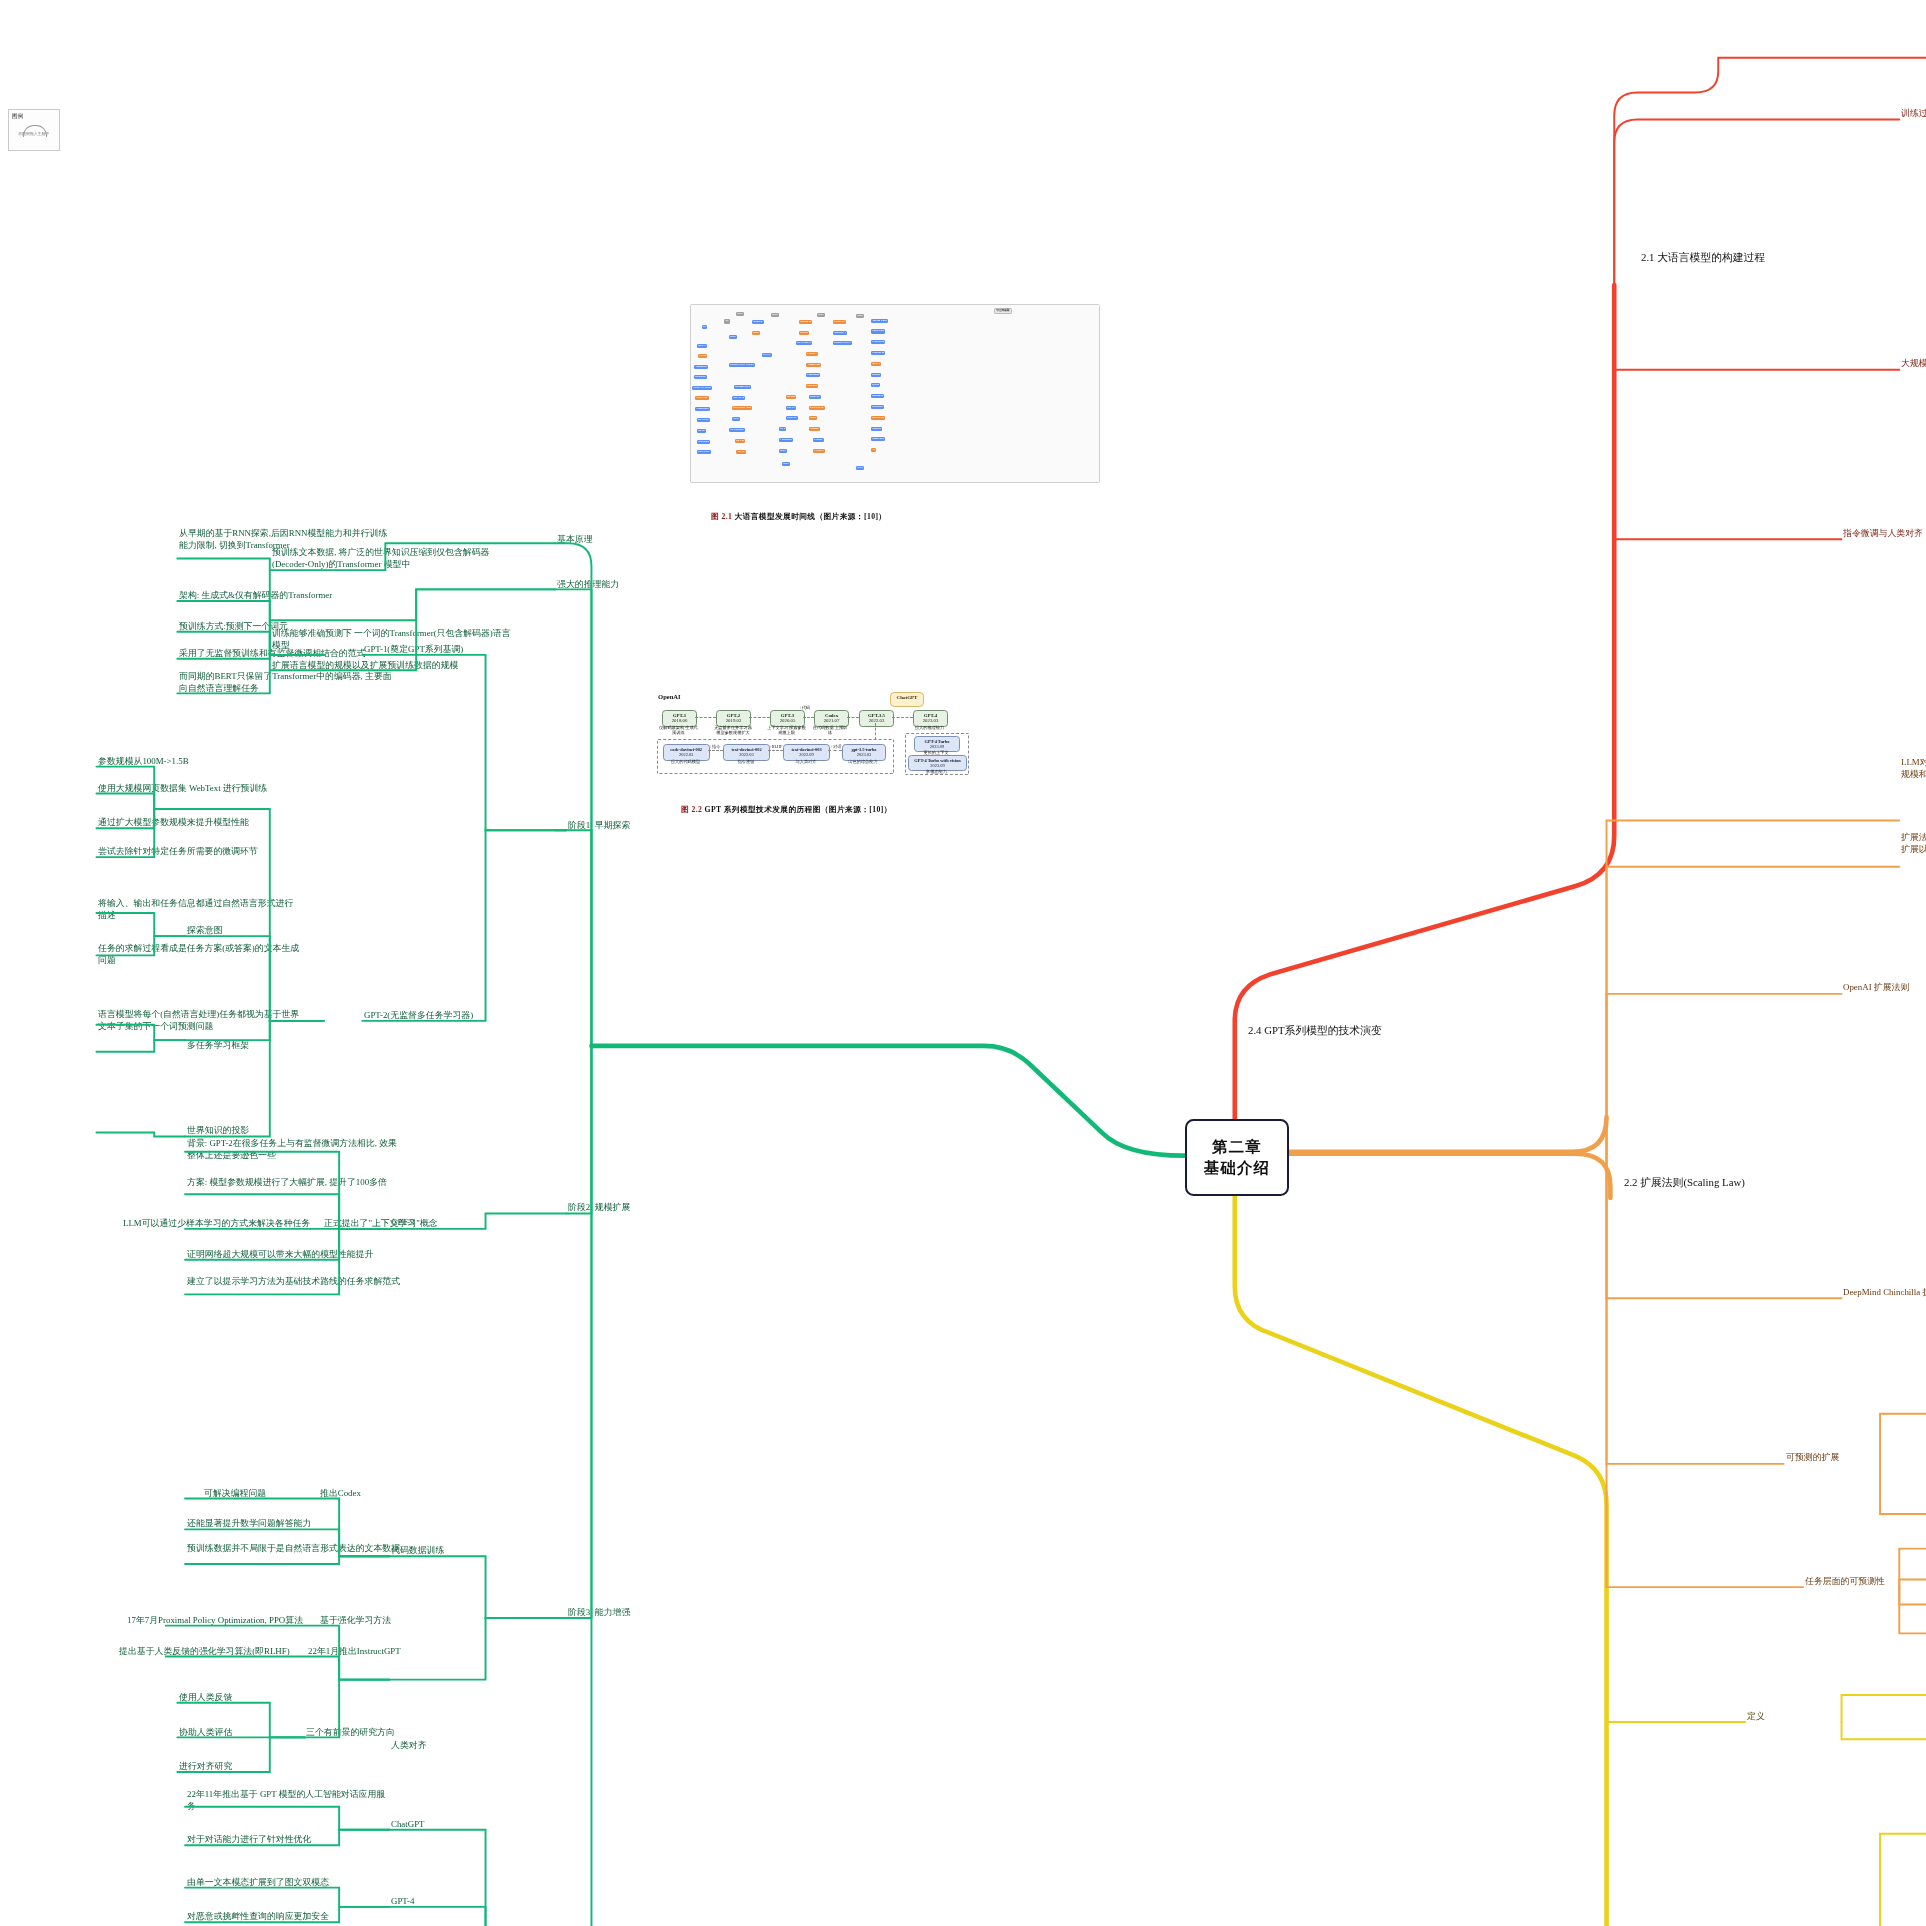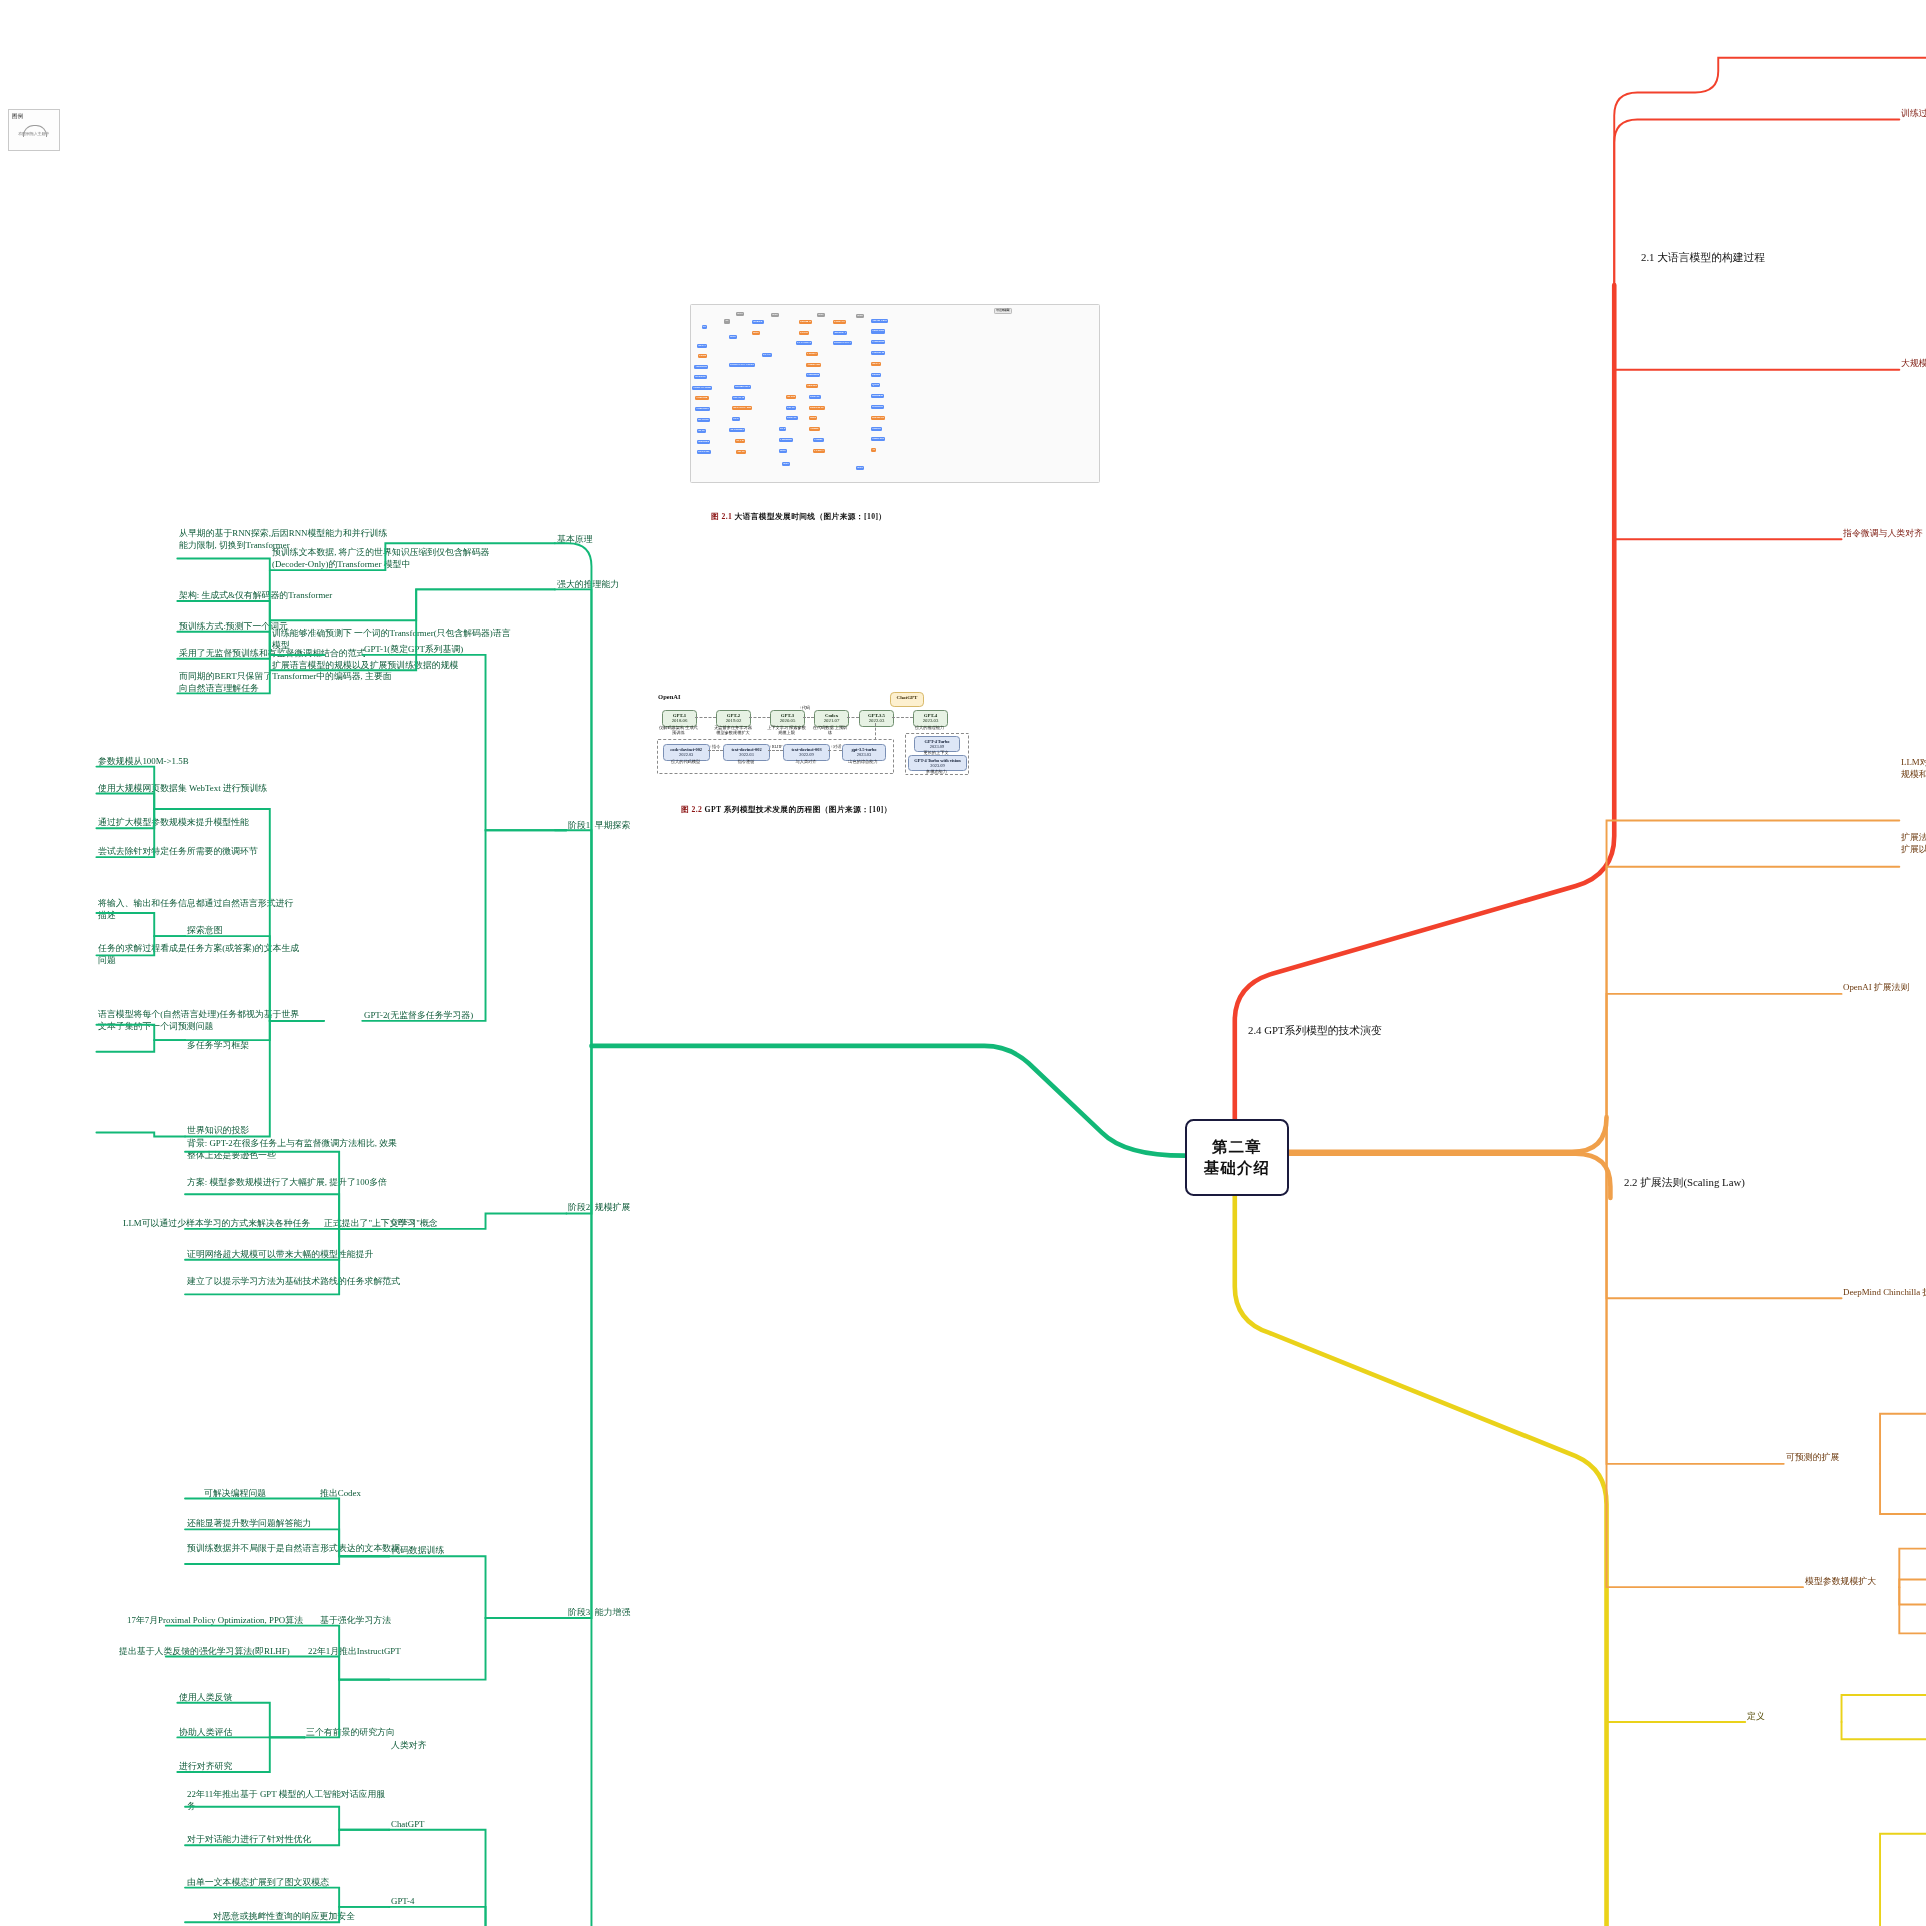--- a/index.html
+++ b/index.html
@@ -243,21 +243,21 @@
   <div class="node nd-sub c-red" style="left:1843px;top:528px;width:100px;">指令微调与人类对齐</div>
 
   <div class="node nd-sub c-org" style="left:1901px;top:757px;width:247px;">LLM对"规模扩展"的充分探索与利用: 通过扩展参数规模、数据规模和计算算力, LLM的能力显著超越了小型语言模型的能力</div>
   <div class="node nd-sub c-org" style="left:1901px;top:832px;width:247px;">扩展法则: 建立定量的建模方法, 用于实践中指导如何进行规模扩展以更好的带来性能提升</div>
   <div class="node nd-sub c-org" style="left:1843px;top:982px;width:96px;">OpenAI 扩展法则</div>
 
   <div class="node nd-sub c-org" style="left:1843px;top:1287px;width:162px;">DeepMind Chinchilla 扩展法则</div>
 
   <div class="node nd-sub c-org" style="left:1786px;top:1452px;width:96px;">可预测的扩展</div>
 
-  <div class="node nd-sub c-org" style="left:1805px;top:1576px;width:116px;">模型参数规模扩大</div>
+  <div class="node nd-sub c-org" style="left:1805px;top:1576px;width:116px;">任务层面的可预测性</div>
 
   <div class="node nd-sub c-yel" style="left:1747px;top:1711px;width:62px;">定义</div>
 
   <div class="node nd-sub c-grn" style="left:557px;top:534px;width:92px;">基本原理</div>
   <div class="node nd-sub c-grn" style="left:272px;top:547px;width:239px;">预训练文本数据, 将广泛的世界知识压缩到仅包含解码器(Decoder-Only)的Transformer 模型中</div>
   <div class="node nd-sub c-grn" style="left:557px;top:579px;width:92px;">强大的推理能力</div>
   <div class="node nd-sub c-grn" style="left:272px;top:596px;width:239px;margin-top:32px;">训练能够准确预测下 一个词的Transformer(只包含解码器)语言模型</div>
   <div class="node nd-sub c-grn" style="left:272px;top:660px;width:239px;">扩展语言模型的规模以及扩展预训练数据的规模</div>
   <div class="node nd-sub c-grn" style="left:568px;top:820px;width:96px;">阶段1: 早期探索</div>
   <div class="node nd-sub c-grn" style="left:364px;top:644px;width:131px;">GPT-1(奠定GPT系列基调)</div>
@@ -299,21 +299,21 @@
   <div class="node nd-sub c-grn" style="left:306px;top:1727px;width:116px;">三个有前景的研究方向</div>
   <div class="node nd-sub c-grn" style="left:179px;top:1692px;width:92px;">使用人类反馈</div>
   <div class="node nd-sub c-grn" style="left:179px;top:1727px;width:92px;">协助人类评估</div>
   <div class="node nd-sub c-grn" style="left:179px;top:1761px;width:92px;">进行对齐研究</div>
 
   <div class="node nd-sub c-grn" style="left:391px;top:1819px;width:77px;">ChatGPT</div>
   <div class="node nd-sub c-grn" style="left:187px;top:1789px;width:200px;">22年11年推出基于 GPT 模型的人工智能对话应用服务</div>
   <div class="node nd-sub c-grn" style="left:187px;top:1834px;width:200px;">对于对话能力进行了针对性优化</div>
   <div class="node nd-sub c-grn" style="left:391px;top:1896px;width:77px;">GPT-4</div>
   <div class="node nd-sub c-grn" style="left:187px;top:1877px;width:200px;">由单一文本模态扩展到了图文双模态</div>
-  <div class="node nd-sub c-grn" style="left:187px;top:1911px;width:200px;margin-left:26px;">对恶意或挑衅性查询的响应更加安全</div>
+  <div class="node nd-sub c-grn" style="left:187px;top:1911px;width:200px;">对恶意或挑衅性查询的响应更加安全</div>
 
   <div id="fig21">
     <div class="tl" style="left:0;top:0;width:408px;height:177px;"></div>
     <div class="mini" style="left:304px;top:3.9px;background:#e9e9e9;color:#333;border:0.4px solid #bbb;">可公开获取</div>
 
     <div class="mini" style="left:11.6px;top:21px;background:#5b8ff9;">T5</div>
     <div class="mini" style="left:62px;top:16px;background:#5b8ff9;">GShard</div>
     <div class="mini" style="left:109px;top:16px;background:#f08c3b;">PanGu-α</div>
     <div class="mini" style="left:143px;top:16px;background:#f08c3b;">Ernie 3.0</div>
     <div class="mini" style="left:181px;top:14.6px;background:#5b8ff9;">YuLan-Chat</div>

